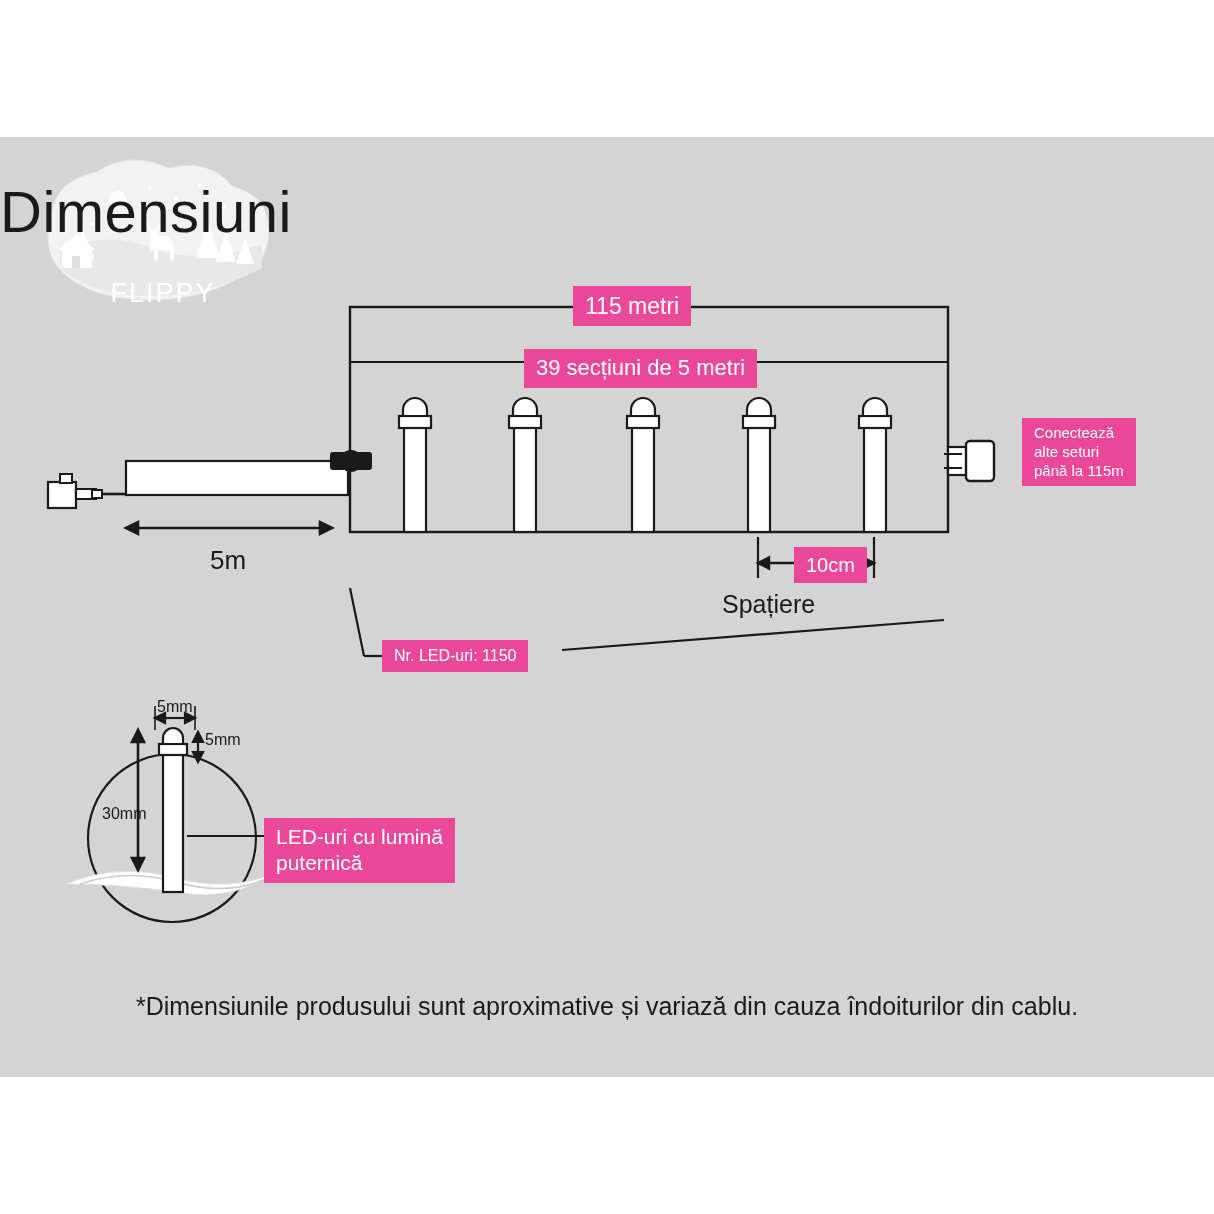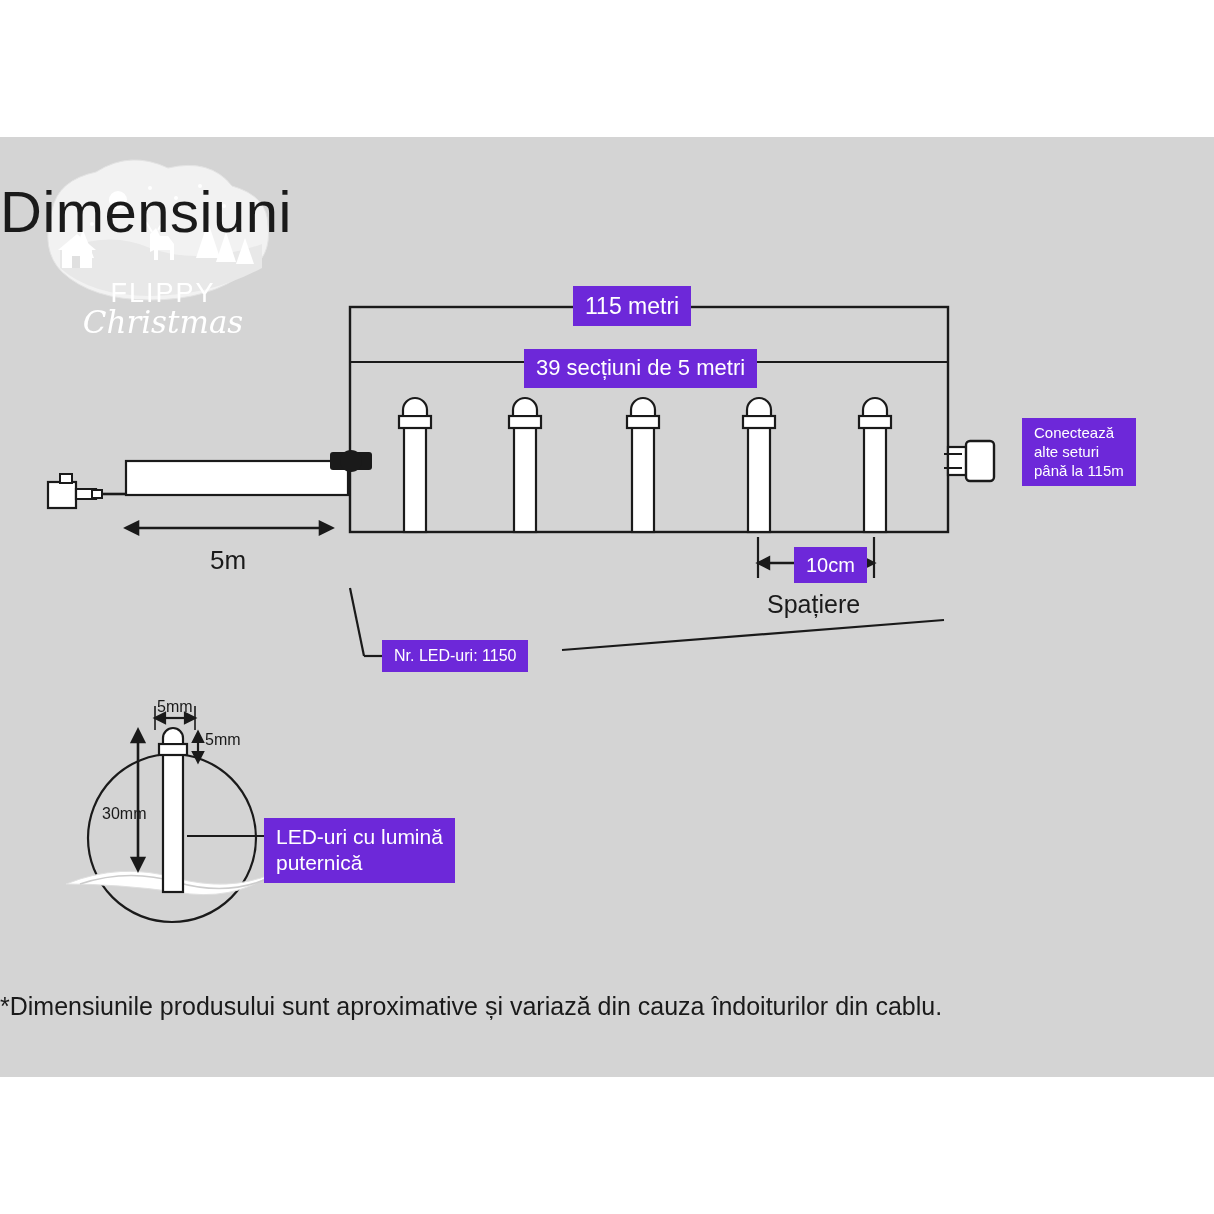--- a/index.html
+++ b/index.html
@@ -44,21 +44,21 @@
     width: 1214px;
     text-align: left;
     font-size: 58px;
     color: #1a1a1a;
     letter-spacing: 0.5px;
     font-weight: 400;
   }
   
   .chip {
     position: absolute;
-    background: #6d28d9;
+    background: #ec4899;
     color: #ffffff;
     font-size: 21px;
     line-height: 1.22;
     padding: 6px 12px;
     white-space: pre;
     box-sizing: border-box;
   }
   .chip.center { text-align: center; }
   .chip-115 { left: 573px; top: 286px; font-size: 23px; }
   .chip-sect { left: 524px; top: 349px; font-size: 22px; }
@@ -66,31 +66,31 @@
   .chip-10cm { left: 770px; top: 547px; font-size: 20px; margin-left: 24px; }
   .chip-leds { left: 382px; top: 640px; font-size: 16px; }
   .chip-bright { left: 264px; top: 818px; font-size: 21px; line-height: 1.25; }
   
   .lbl {
     position: absolute;
     color: #1a1a1a;
     font-size: 22px;
   }
   .lbl-5m { left: 210px; top: 545px; font-size: 26px; }
-  .lbl-spatiere { left: 767px; top: 590px; font-size: 25px; }
+  .lbl-spatiere { left: 722px; top: 590px; font-size: 25px; }
   .lbl-marimea { left: 62px; top: 657px; font-size: 27px; }
   .lbl-5mm-top { left: 157px; top: 698px; font-size: 16px; }
   .lbl-5mm-side { left: 205px; top: 731px; font-size: 16px; }
   .lbl-30mm { left: 102px; top: 805px; font-size: 16px; }
   .footnote {
     position: absolute;
     left: 0;
     top: 992px;
     width: 1214px;
-    text-align: left;
+    text-align: center;
     font-size: 25px;
     color: #1a1a1a;
   }
   
   .logo {
     position: absolute;
     left: 38px;
     top: 186px;
     width: 250px;
     height: 175px;
@@ -261,21 +261,20 @@
       <line x1="138" y1="738" x2="138" y2="862"></line>
       <path d="M138 730 l-6 12 l12 0 z"></path>
       <path d="M138 870 l-6 -12 l12 0 z"></path>
     </g>
 
     <line x1="187" y1="836" x2="264" y2="836" stroke="#1a1a1a" stroke-width="2.2"></line>
   </svg>
 
   <div class="logo">
     <div class="logo-text1">FLIPPY</div>
-    <div class="logo-text2">Christmas</div>
   </div>
 
   <div class="title">Dimensiuni</div>
 
   <div class="chip chip-115 center">115 metri</div>
   <div class="chip chip-sect center">39 secțiuni de 5 metri</div>
   <div class="chip chip-connect">Conectează
 alte seturi
 până la 115m</div>
   <div class="chip chip-10cm center">10cm</div>

